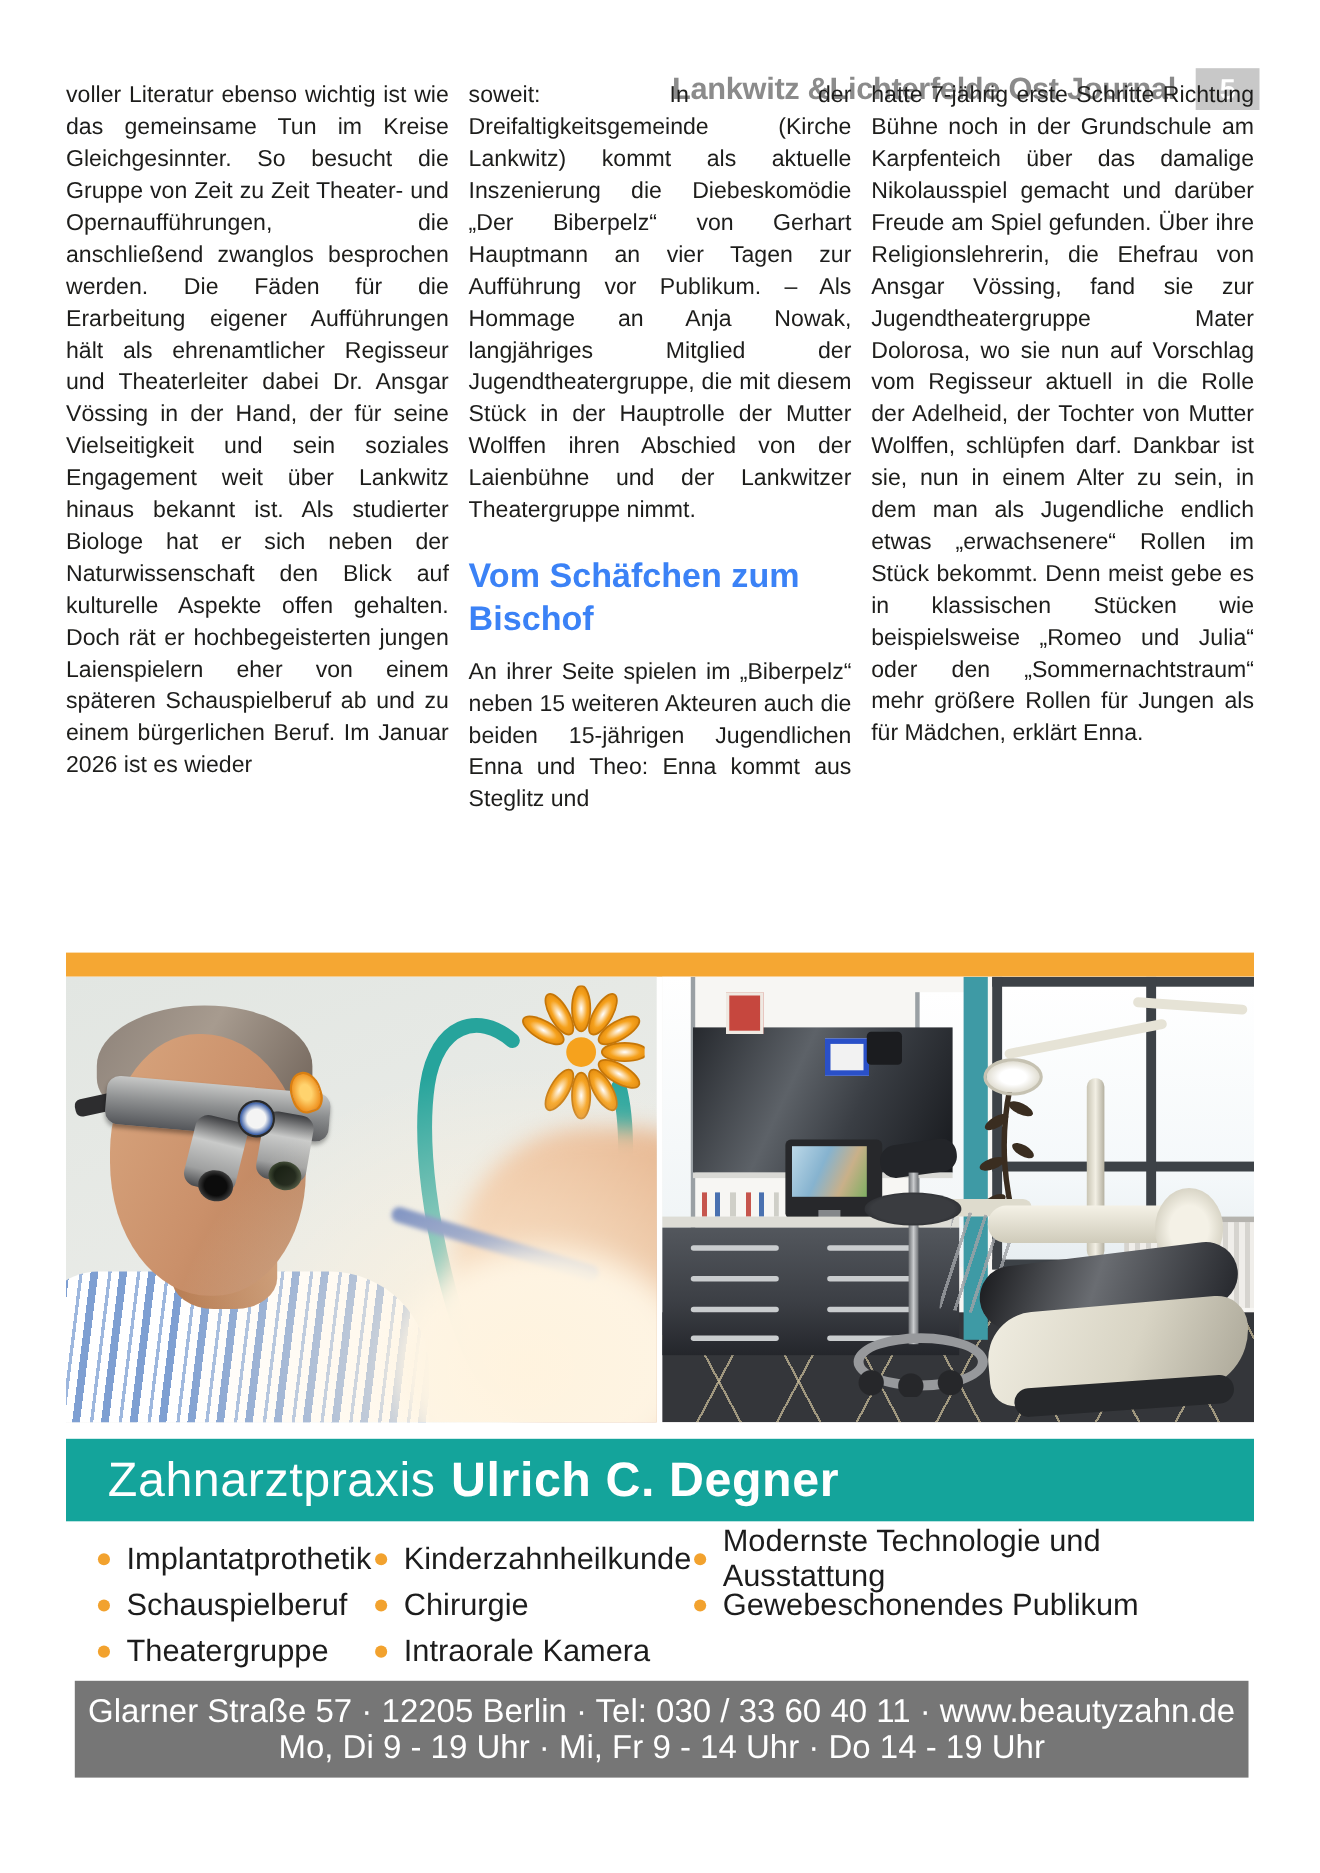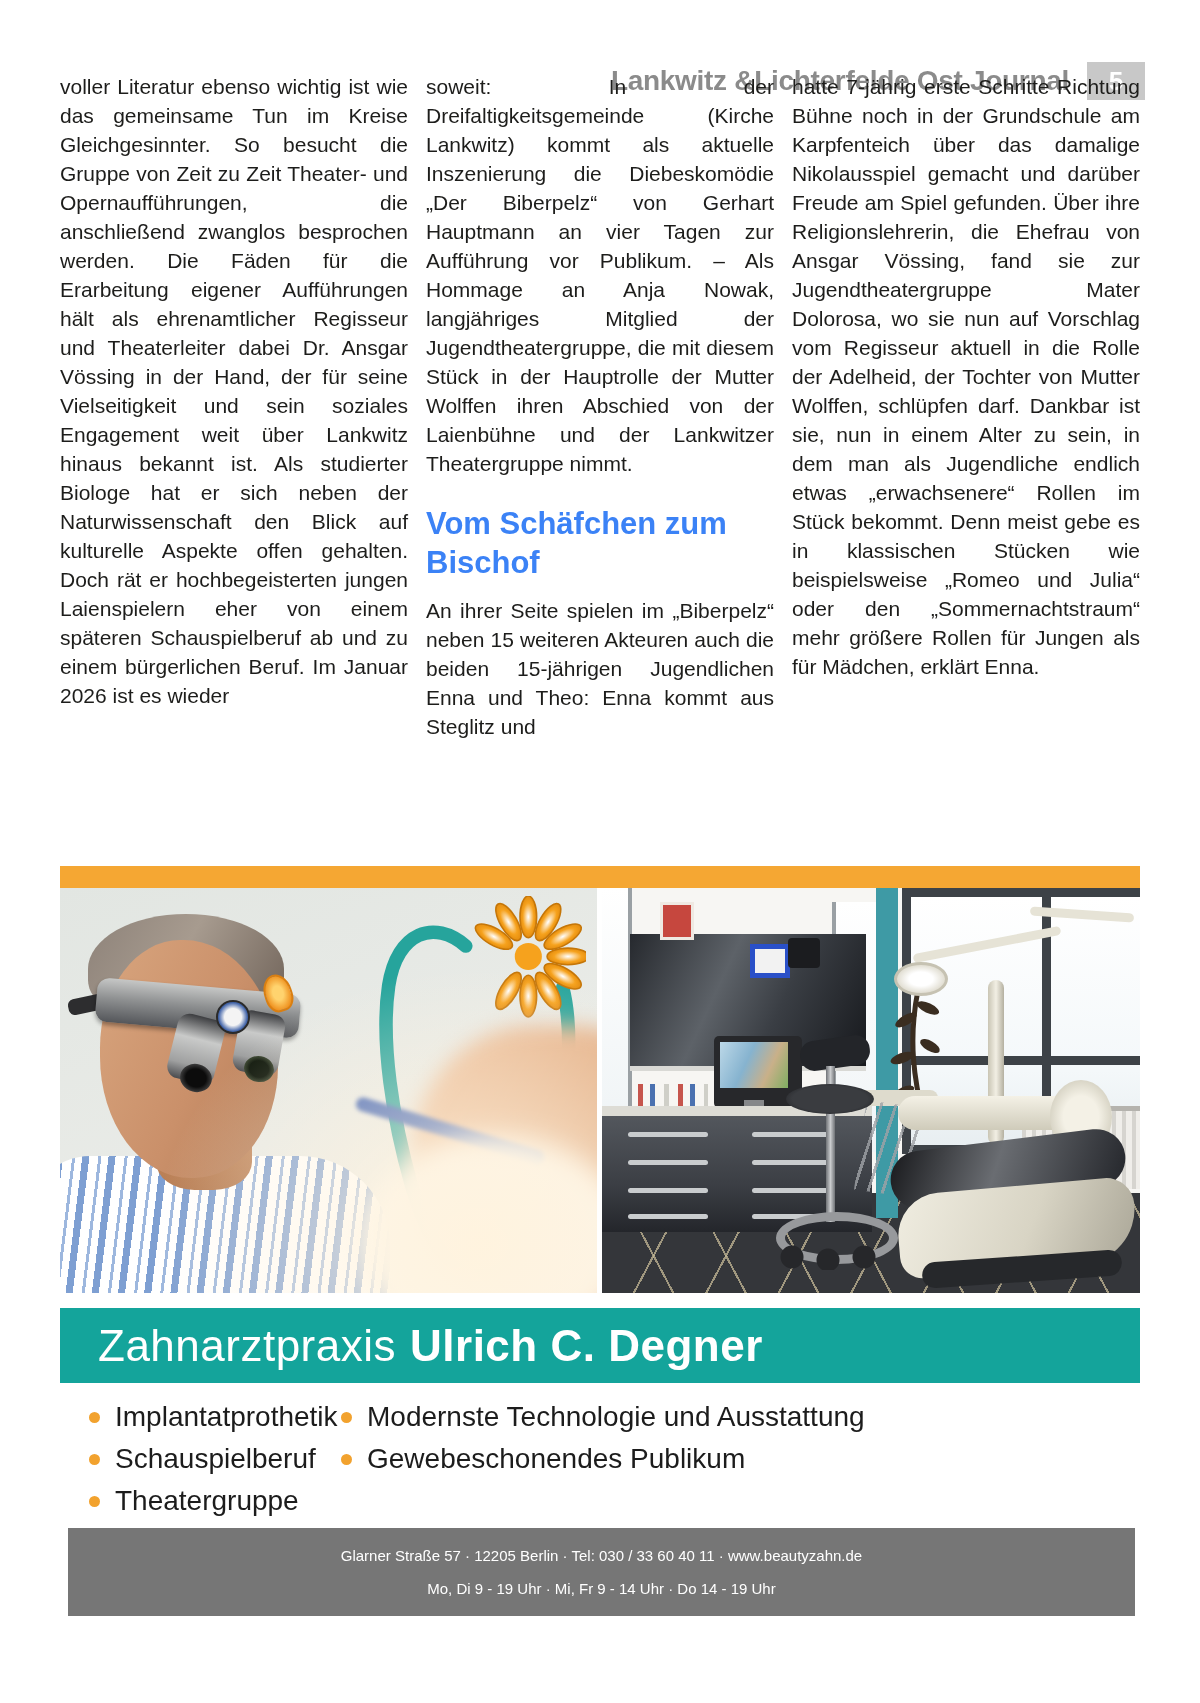--- a/index.html
+++ b/index.html
@@ -114,21 +114,21 @@
   .ad-name{font-size:44px;font-weight:700;margin-left:14px;letter-spacing:0.5px;}
 
   .svc{position:absolute;top:1396px;left:89px;right:60px;display:flex;}
   .svc-col1{width:252px;}
   .svc-col2{width:290px;}
   .svc-col3{flex:1;}
   .svc-item{display:flex;align-items:center;height:42px;font-size:28px;color:#1c1c1c;}
   .dot{width:11px;height:11px;border-radius:50%;background:#f2a22e;margin-right:15px;flex:0 0 auto;}
 
   .ad-footer{position:absolute;top:1528px;left:68px;right:65px;height:88px;background:#767676;
-             color:#ffffff;text-align:center;font-size:15px;line-height:33px;padding-top:11px;box-sizing:border-box;}
+             color:#ffffff;text-align:center;font-size:30px;line-height:33px;padding-top:11px;box-sizing:border-box;}
 </style>
 </head>
 <body>
 
 <div class="page">
 
   <div class="hdr">
     <span class="hdr-title">Lankwitz &amp;Lichterfelde Ost Journal</span>
     <span class="hdr-pagebox">5</span>
   </div>
@@ -266,20 +266,34 @@
         </div>
       <div class="svc-item">
           <span class="dot"></span>
           <span>Schauspielberuf</span>
         </div>
       <div class="svc-item">
           <span class="dot"></span>
           <span>Theatergruppe</span>
         </div>
     </div>
+    <div class="svc-col2">
+      <div class="svc-item">
+          <span class="dot"></span>
+          <span>Kinderzahnheilkunde</span>
+        </div>
+      <div class="svc-item">
+          <span class="dot"></span>
+          <span>Chirurgie</span>
+        </div>
+      <div class="svc-item">
+          <span class="dot"></span>
+          <span>Intraorale Kamera</span>
+        </div>
+    </div>
     <div class="svc-col3">
       <div class="svc-item">
           <span class="dot"></span>
           <span>Modernste Technologie und Ausstattung</span>
         </div>
       <div class="svc-item">
           <span class="dot"></span>
           <span>Gewebeschonendes Publikum</span>
         </div>
     </div>

